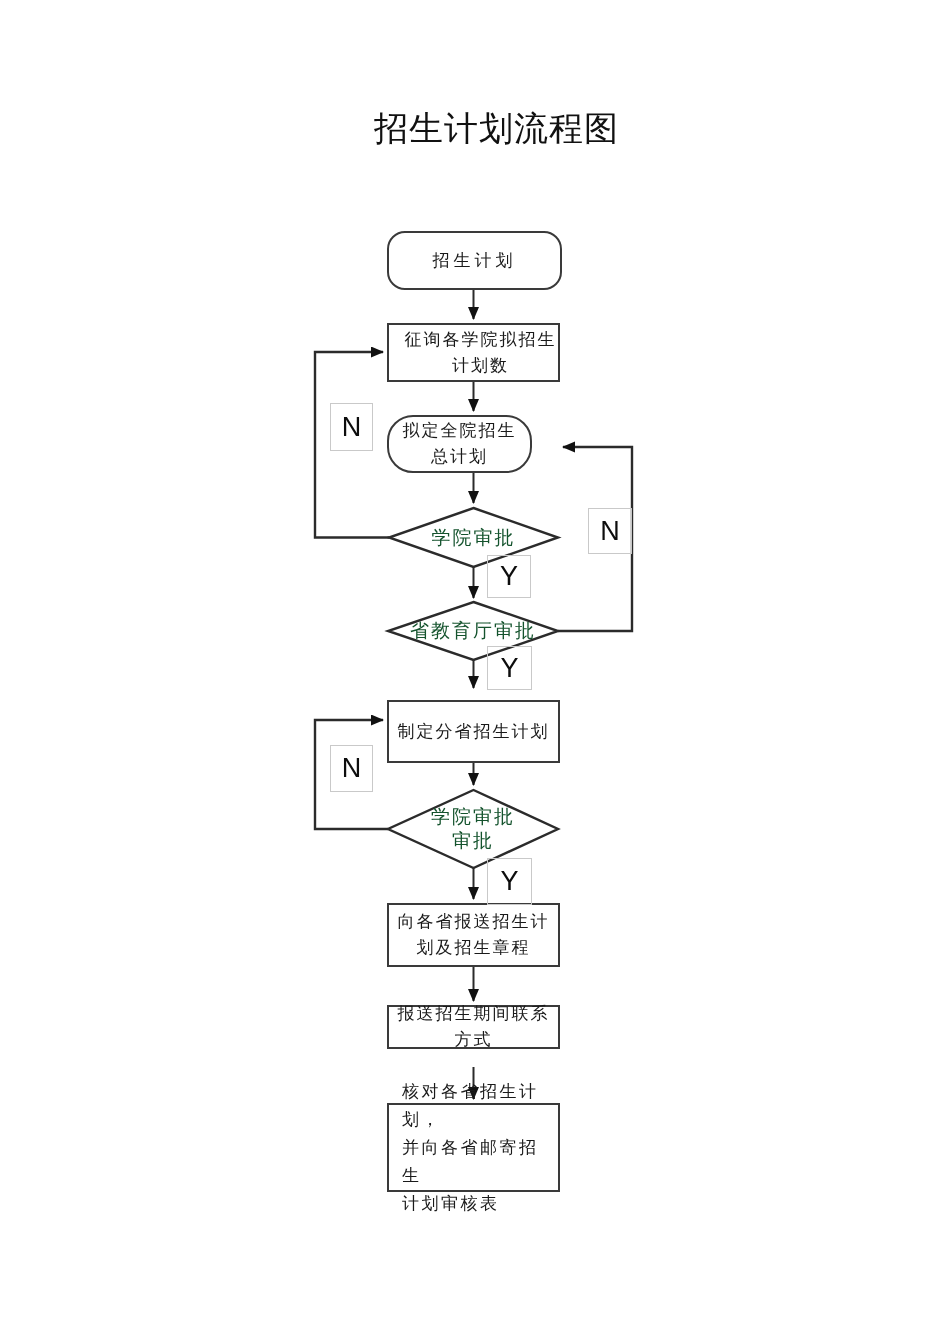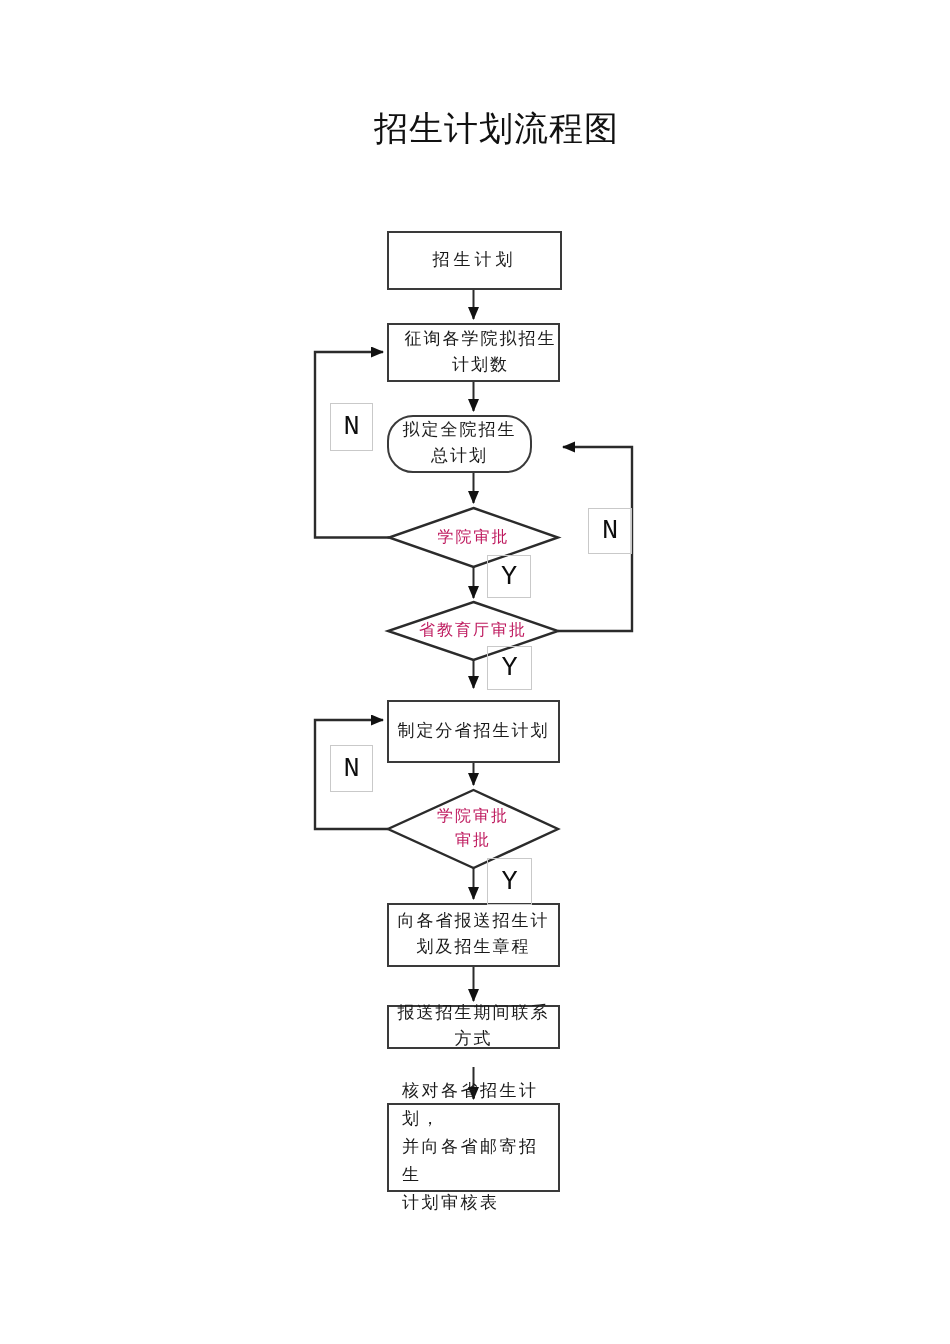--- a/index.html
+++ b/index.html
@@ -1,41 +1,41 @@
 <!DOCTYPE html>
 <html><head>
 <meta charset="utf-8">
 <style>
   html,body { margin:0; padding:0; background:#ffffff; }
   .page {
     position:relative; width:950px; height:1344px; background:#ffffff;
-    font-family:Liberation Mono, monospace; color:#161616;
+    font-family:Liberation Sans, sans-serif; color:#161616;
     overflow:hidden;
   }
   .title {
     position:absolute; left:374px; top:106px; margin:0;
     font-size:34px; font-weight:400; letter-spacing:1px; color:#111;
   }
   .wires { position:absolute; left:0; top:0; }
   .node {
     position:absolute; box-sizing:border-box;
     border:2px solid #3a3a3a; background:#ffffff;
     display:flex; align-items:center; justify-content:center;
     text-align:center; font-size:17px; line-height:26px;
     letter-spacing:2px; white-space:pre-line; color:#1a1a1a;
   }
-  .node--wide-space { letter-spacing:4px; }
+  .node--wide-space { letter-spacing:4px;border-radius:18px; }
   .node--left {
     text-align:left; justify-content:flex-start;
     padding-left:13px; padding-right:14px; line-height:28px; letter-spacing:2.5px;
   }
   .dtext {
     position:absolute; display:flex; align-items:center; justify-content:center;
-    text-align:center; font-size:16px; line-height:24px; letter-spacing:2px;
-    white-space:pre-line; color:#be185d; pointer-events:none;
+    text-align:center; font-size:19px; line-height:24px; letter-spacing:2px;
+    white-space:pre-line; color:#14532d; pointer-events:none;
   }
   .ynbox {
     position:absolute; box-sizing:border-box;
     border:1px solid #c9c9c9; background:transparent;
     display:flex; align-items:center; justify-content:center;
     font-size:27px; color:#0d0d0d;
   }
 </style>
 </head>
 <body>

